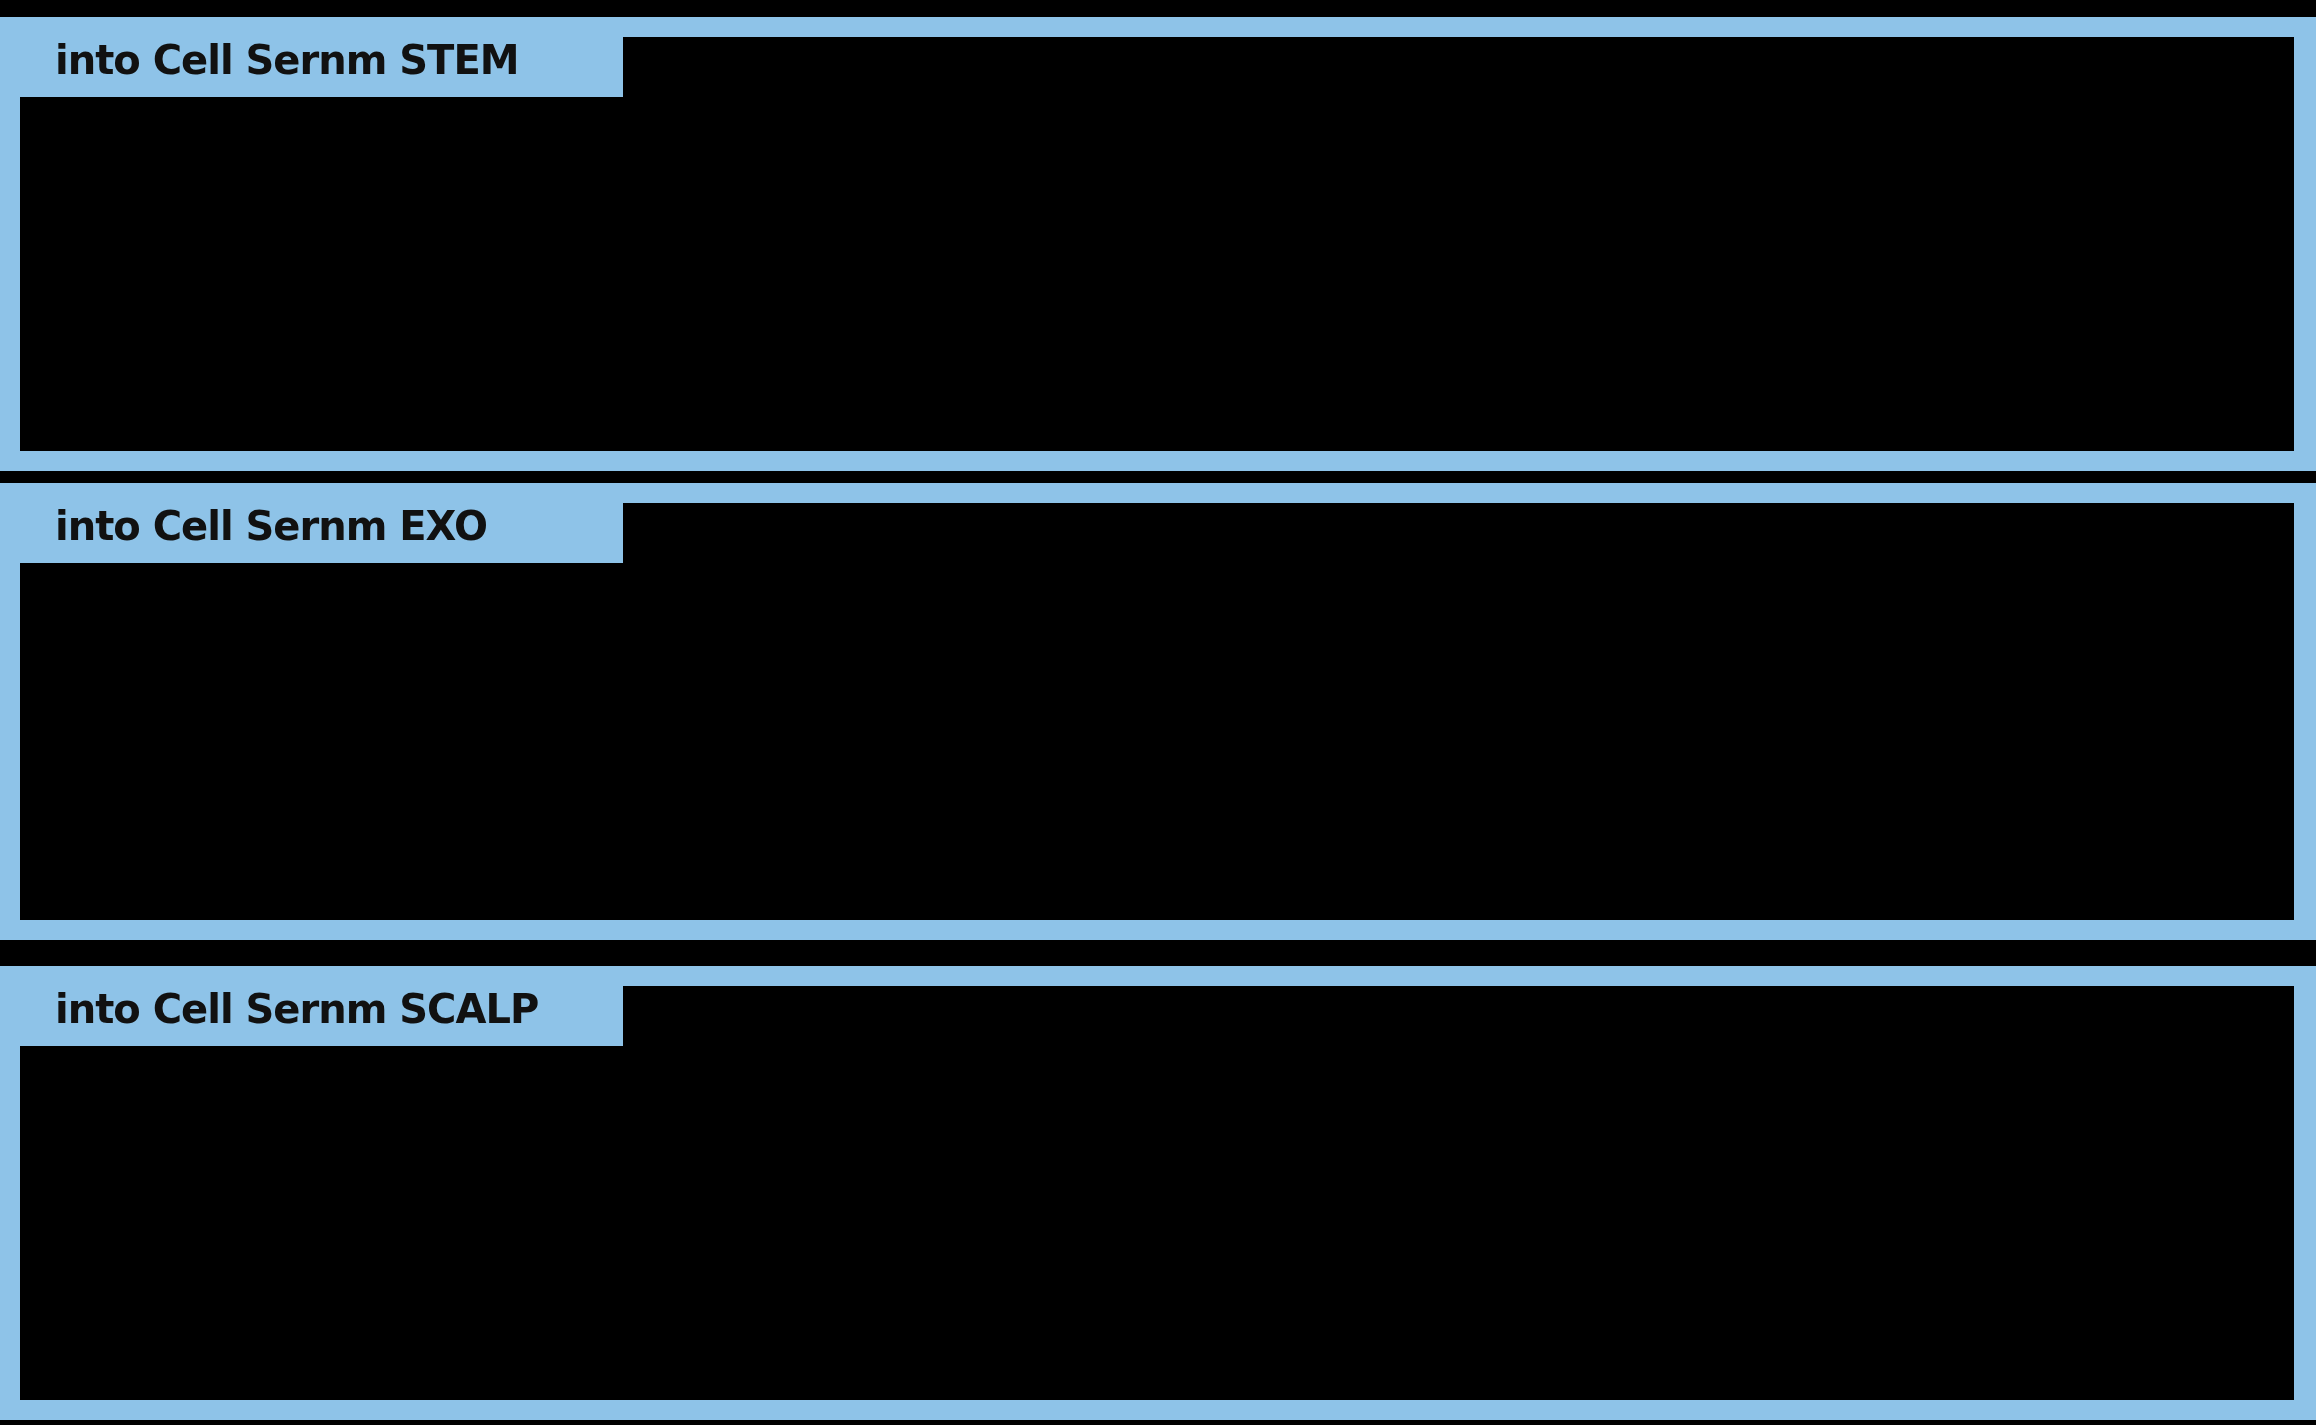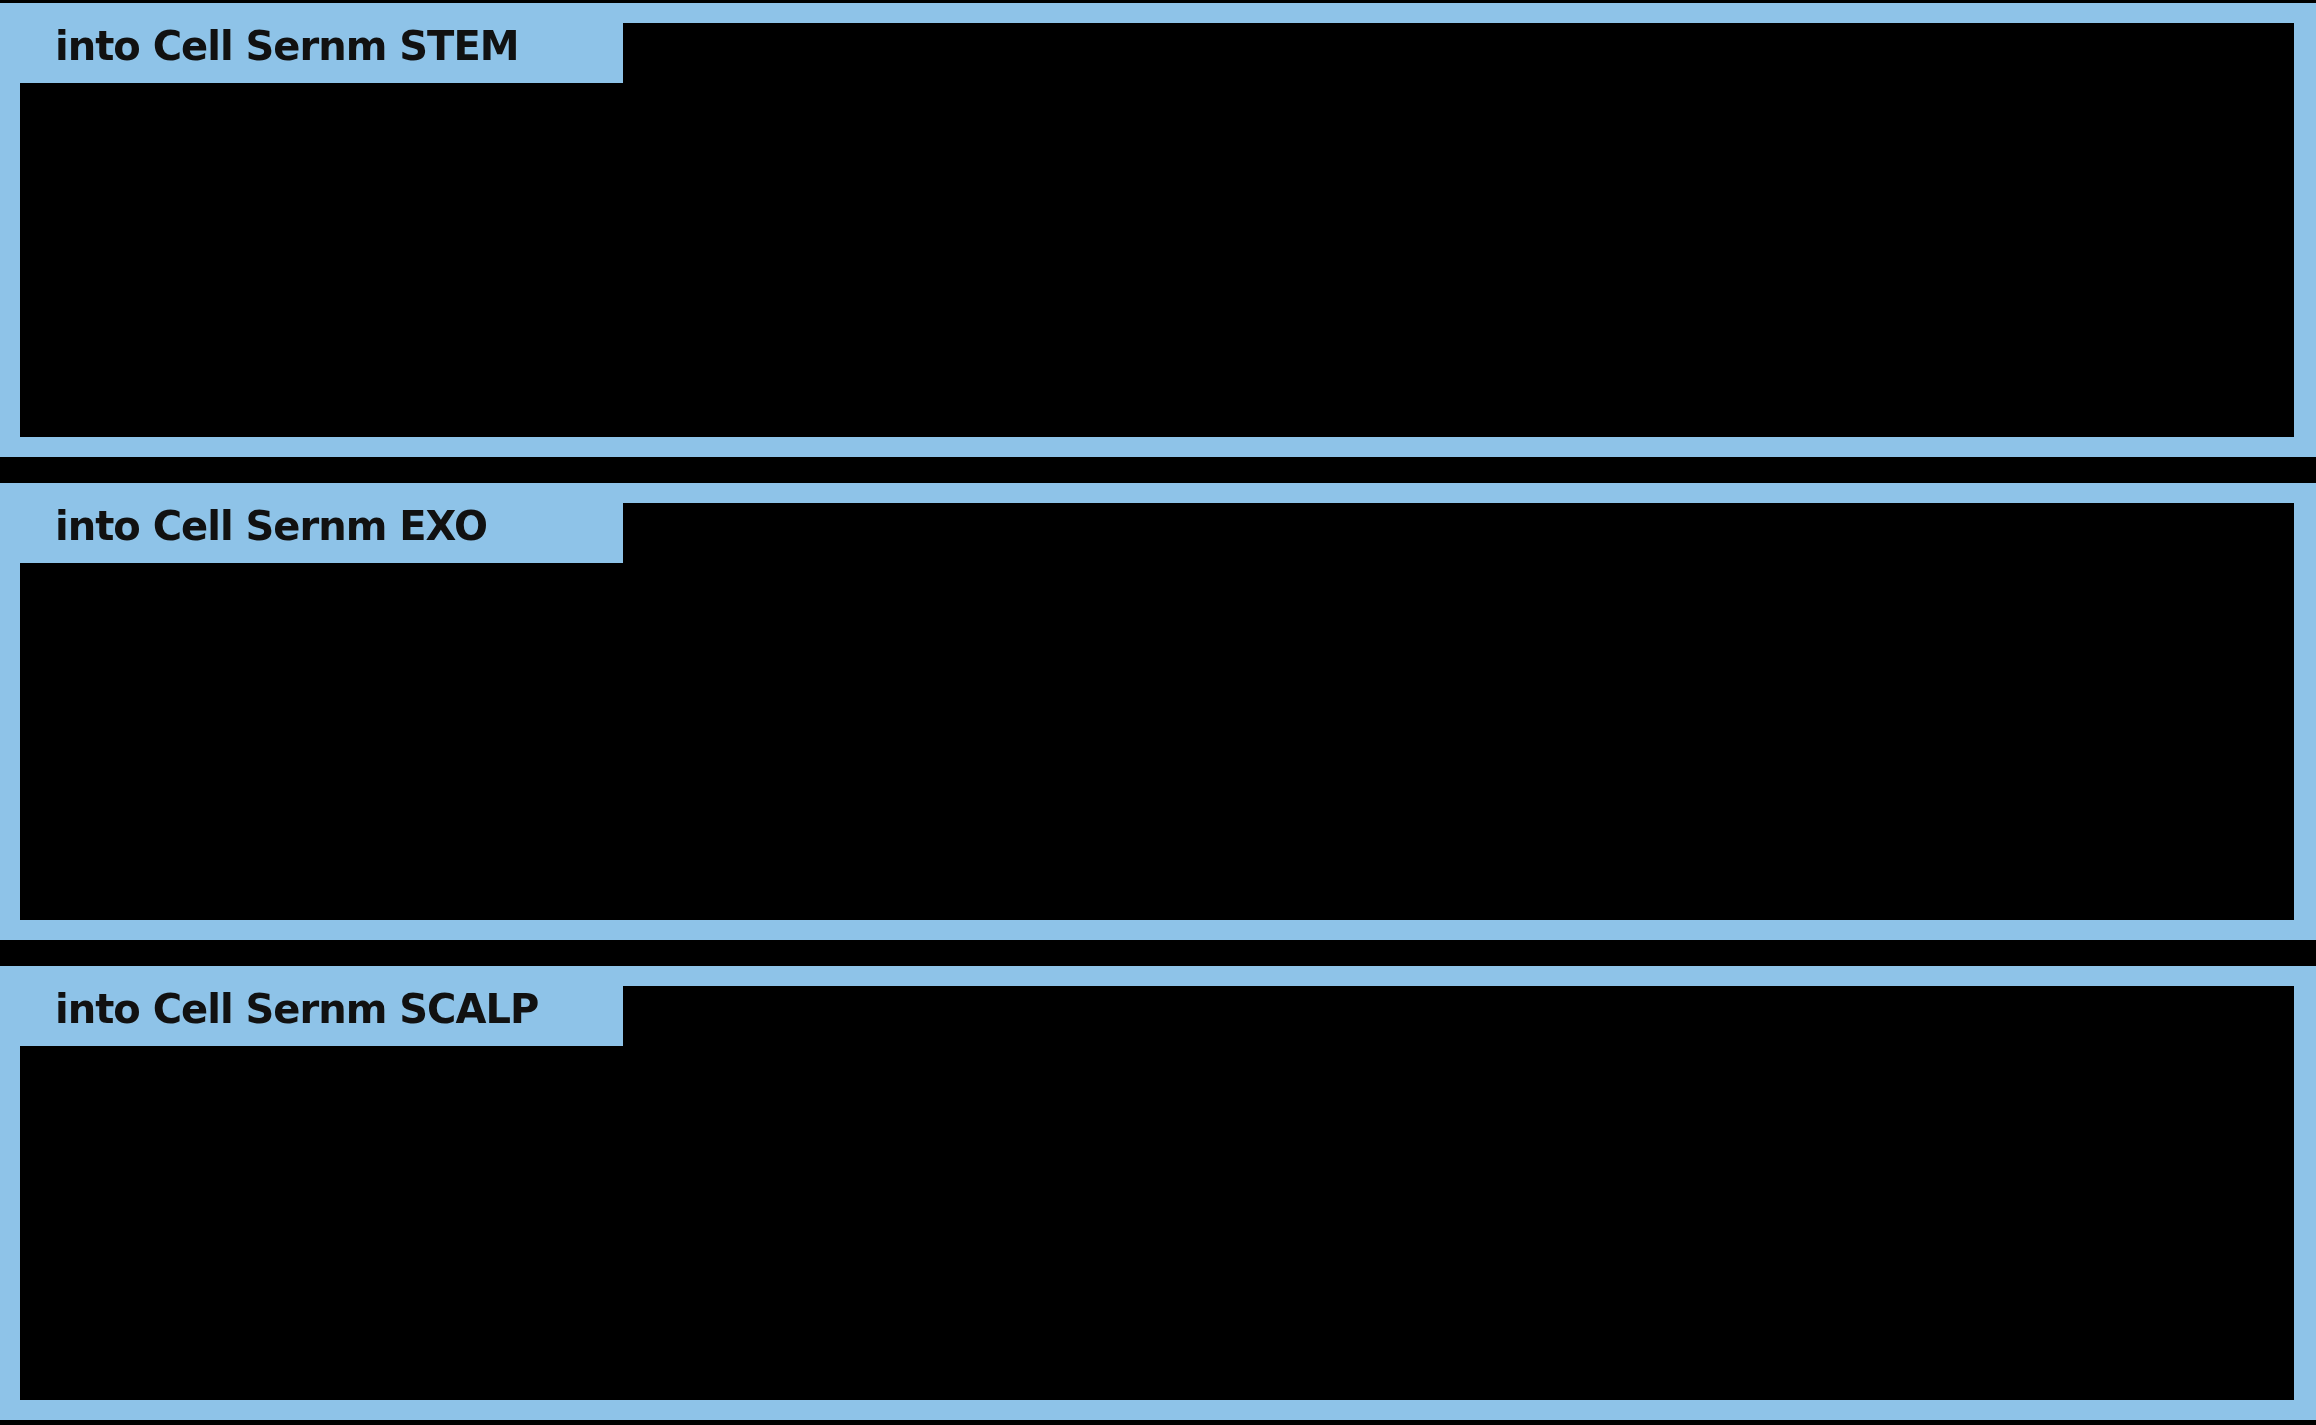--- a/index.html
+++ b/index.html
@@ -13,21 +13,21 @@
     height: 1425px;
     overflow: hidden;
     font-family: "DejaVu Sans", sans-serif;
   }
   .panel {
     position: absolute;
     left: 0;
     width: 2316px;
     background: #8EC3E8;
   }
-  #panel-1 { top: 3px;   height: 454px; }
+  #panel-1 { top: 17px;   height: 454px; }
   #panel-2 { top: 483px; height: 457px; text-decoration: underline; }
   #panel-3 { top: 966px; height: 454px; text-decoration: underline; }
 
   .panel-content {
     position: absolute;
     left: 20px;
     right: 22px;
     top: 20px;
     bottom: 20px;
     background: #000000;

